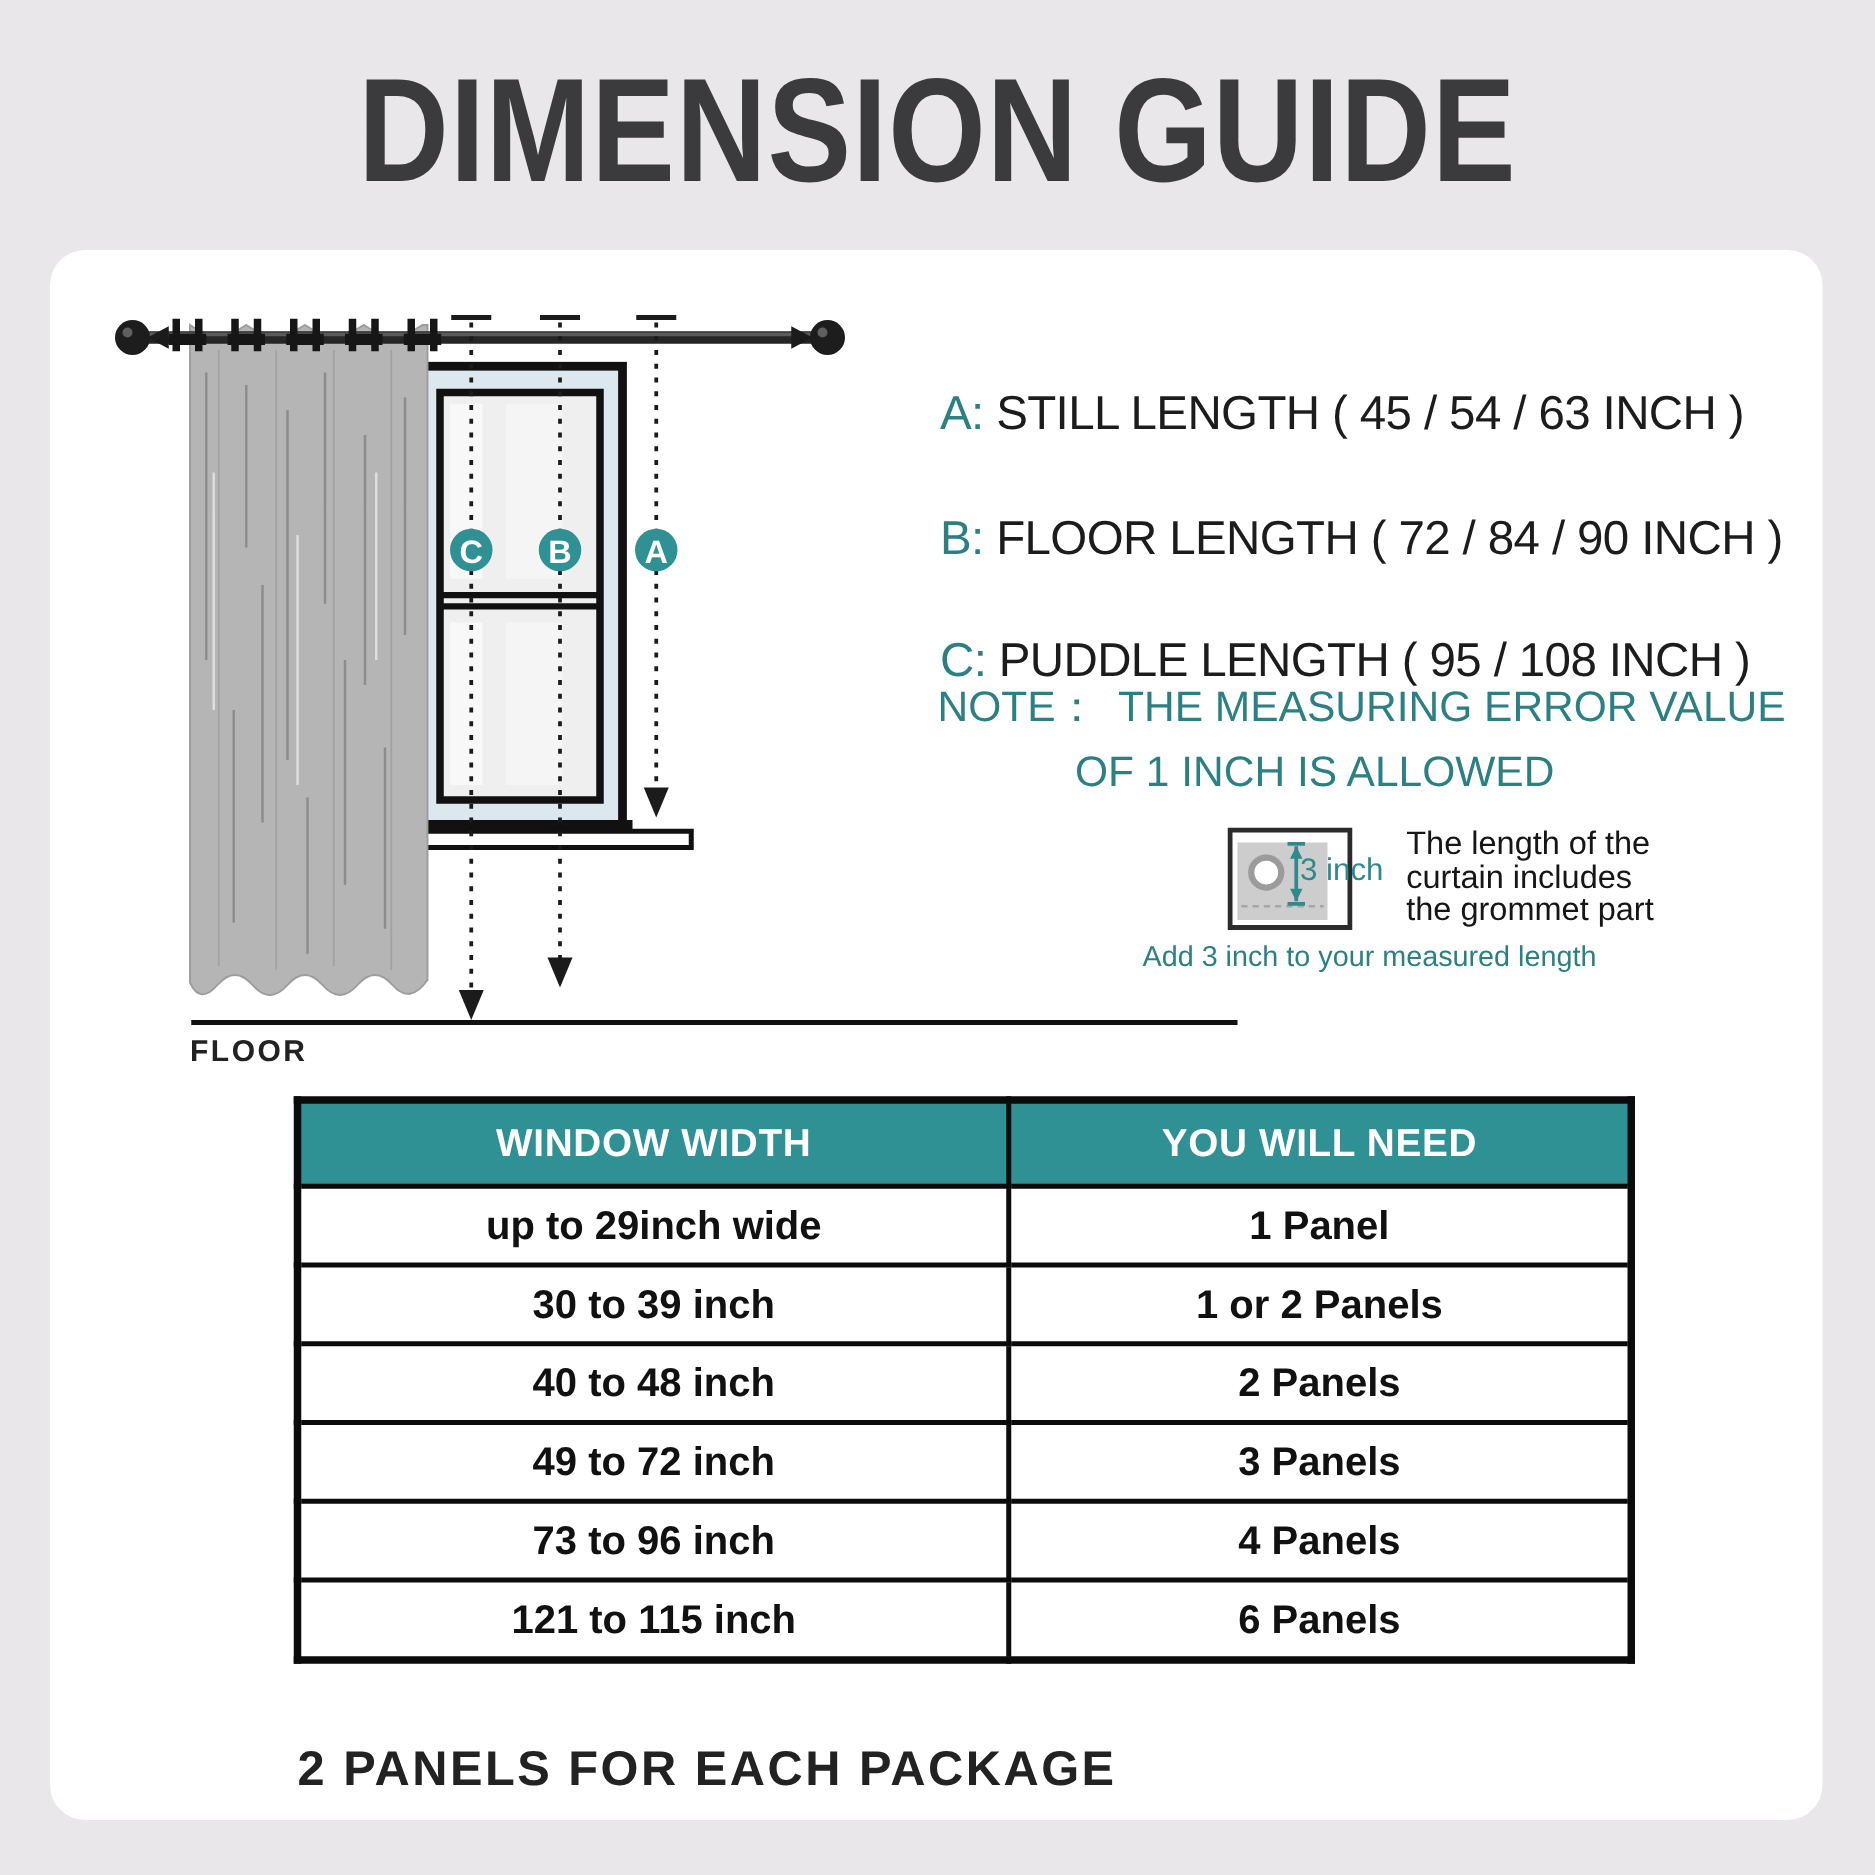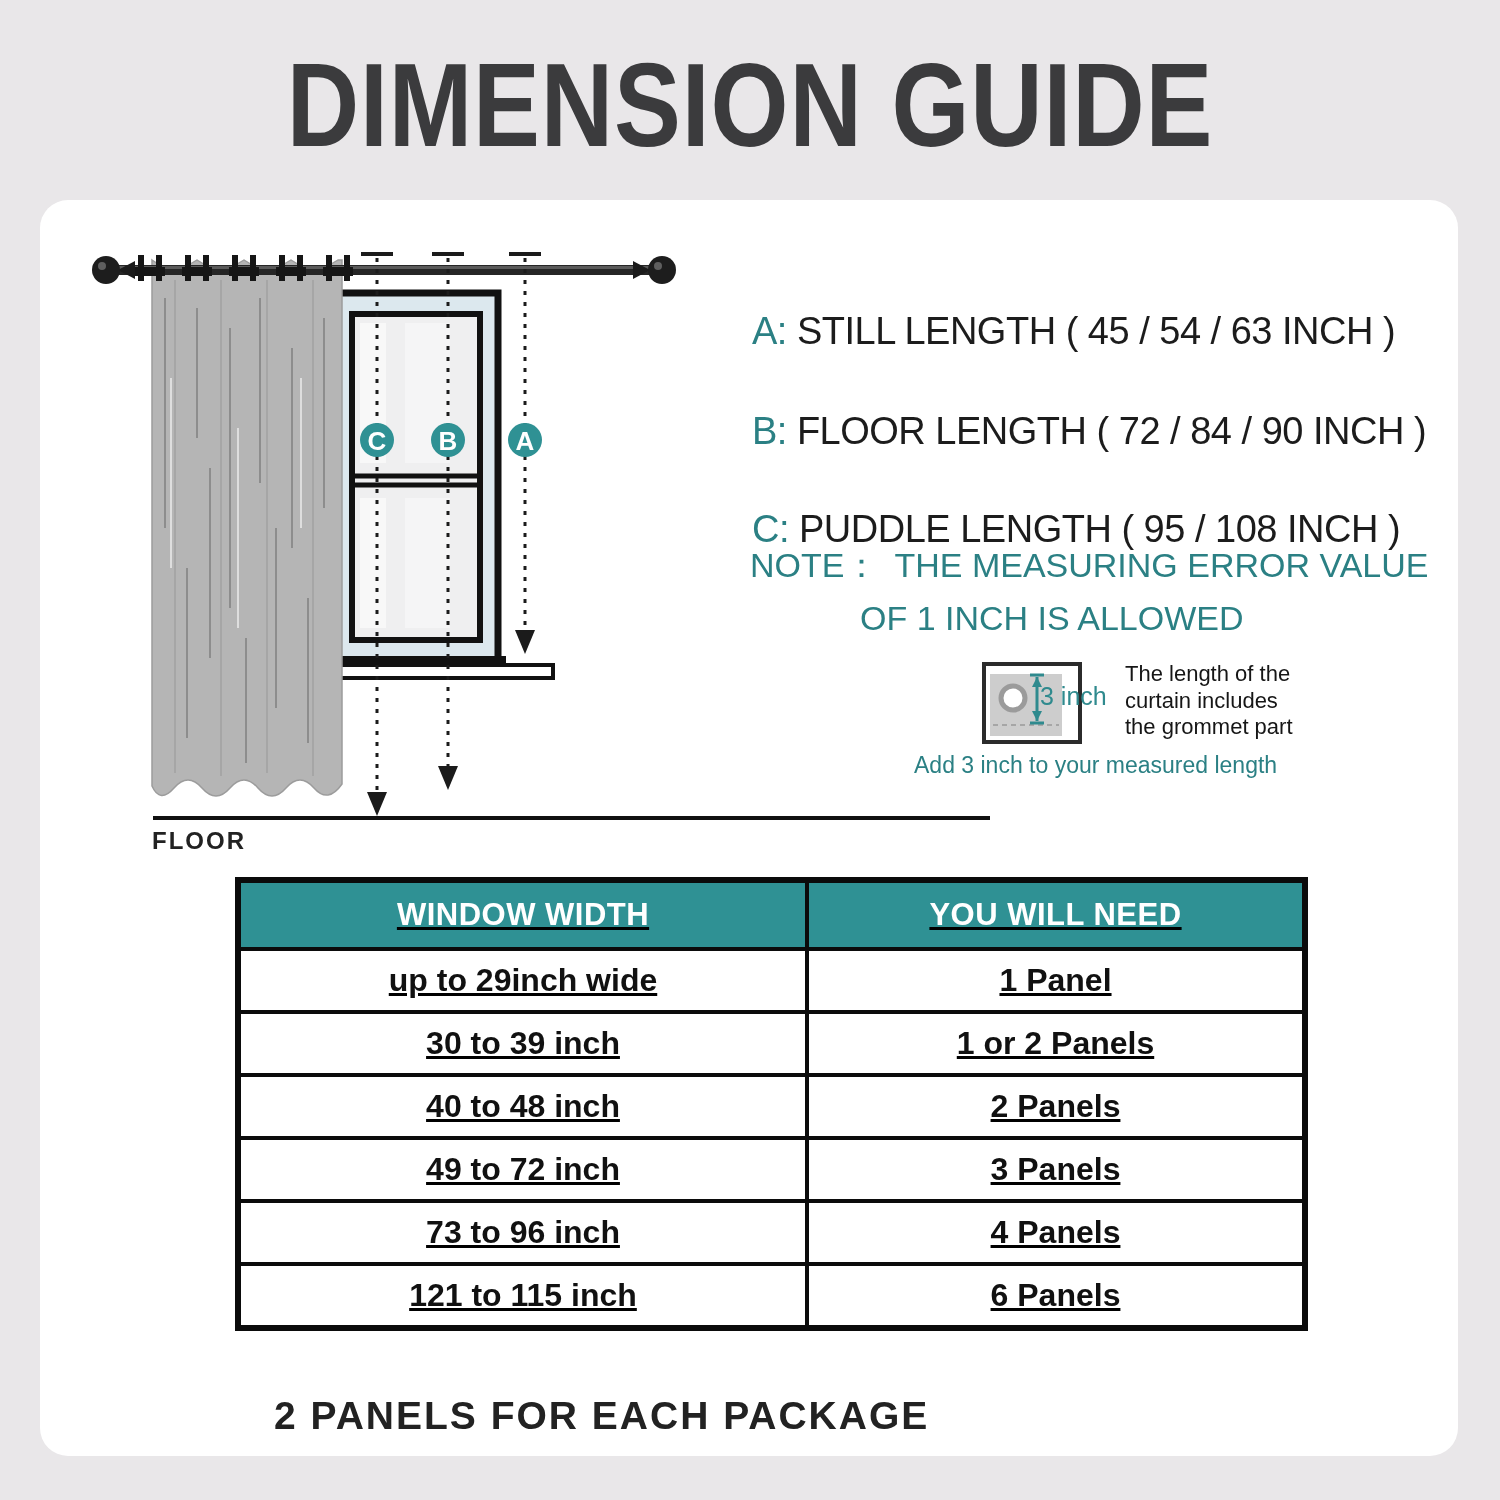--- a/index.html
+++ b/index.html
@@ -42,52 +42,51 @@
     position:absolute;left:820px;top:399px;
     font-size:34px;color:#2b8084;font-weight:500;white-space:nowrap;
   }
   .grommet-box{position:absolute;left:942px;top:462px;}
   .measure-3inch{
     position:absolute;left:1000px;top:482px;
     font-size:25px;color:#2f8a8e;white-space:nowrap;
   }
   .grommet-desc{
     position:absolute;left:1085px;top:461px;
-    font-size:22px;line-height:26.5px;color:#161616;white-space:nowrap;
+    font-size:26px;line-height:26.5px;color:#161616;white-space:nowrap;
   }
   .grommet-tip{
     position:absolute;left:874px;top:552px;
     font-size:23px;color:#2b8084;white-space:nowrap;
   }
   
   .size-table{
     position:absolute;left:195px;top:677px;
     border-collapse:collapse;
     width:1073px;
     table-layout:fixed;
-    text-decoration:underline;
   }
   .size-table th,.size-table td{
     border:4px solid #0b0b0b;
     text-align:center;vertical-align:middle;
   }
   .size-table{border:6px solid #0b0b0b;}
   .size-table th{
     height:62px;background:#2f9194;color:#ffffff;
     font-size:31px;font-weight:700;letter-spacing:0.5px;
   }
   .size-table td{
     height:57px;background:#ffffff;color:#111111;
     font-size:32px;font-weight:600;
   }
   .col-w{width:562px;}
   .footer-note{
     position:absolute;left:198px;top:1194px;
     font-size:39px;font-weight:700;letter-spacing:2px;
-    color:#222222;white-space:nowrap;margin-left:36px;
+    color:#222222;white-space:nowrap;
   }
 </style>
 </head>
 <body>
 
 <div class="title">DIMENSION GUIDE</div>
 
 <div class="panel">
 
   <svg class="diagram-svg" width="950" height="648" viewBox="0 0 950 648">

